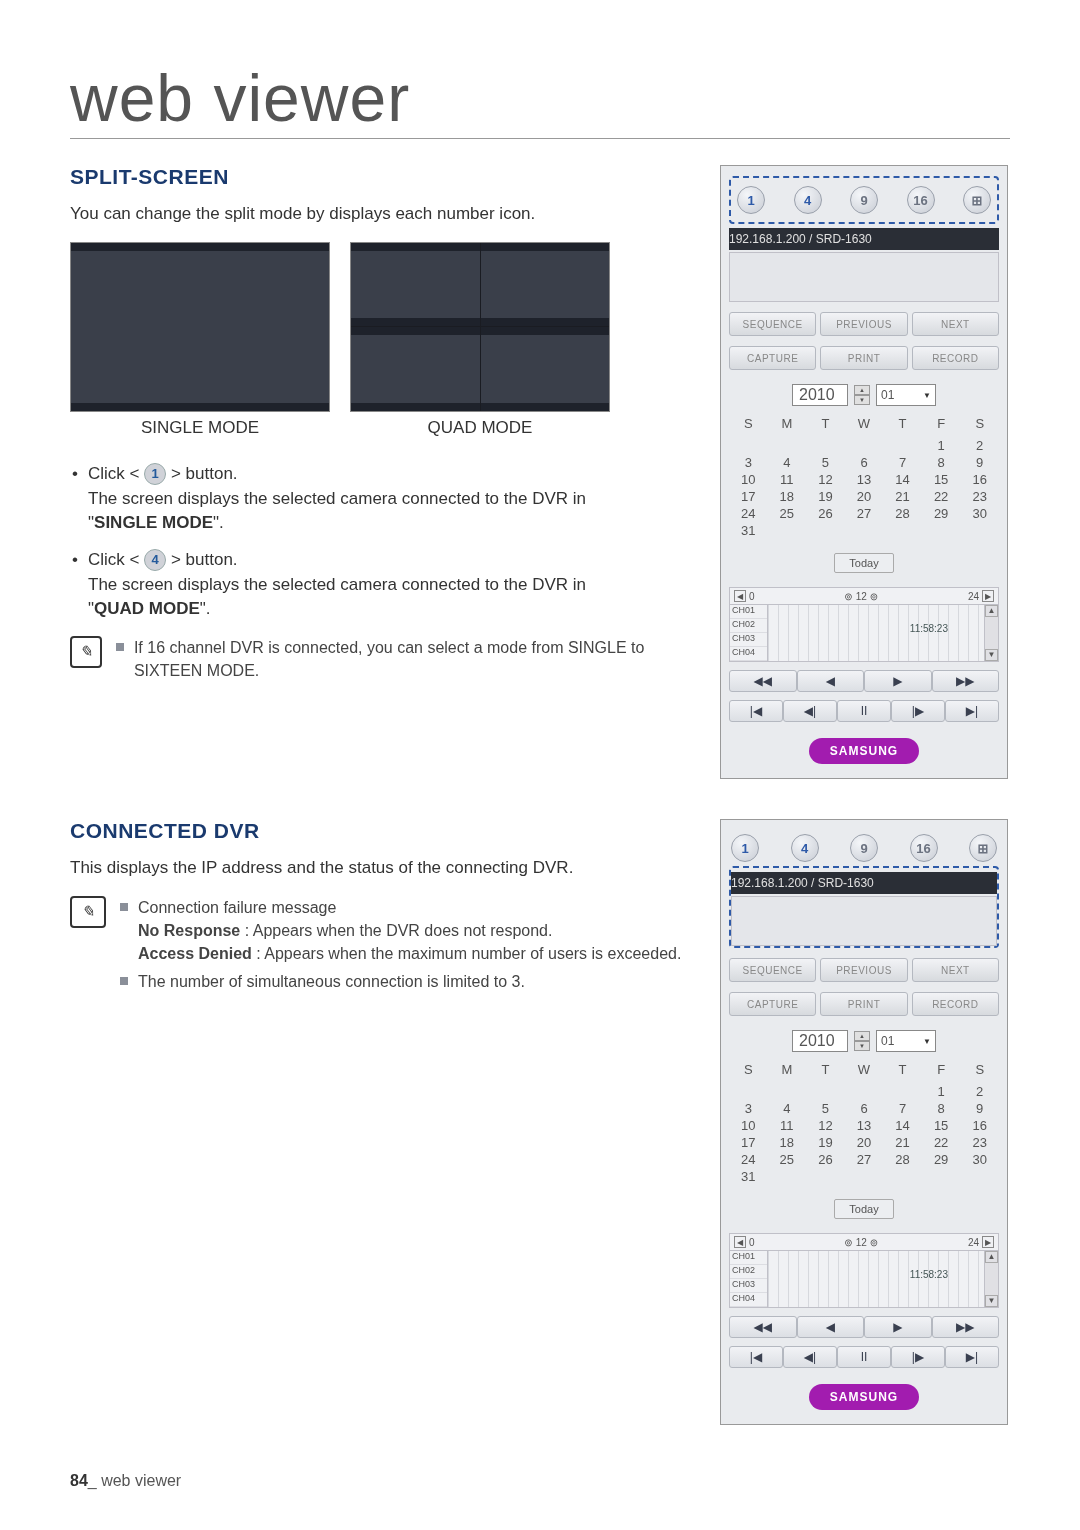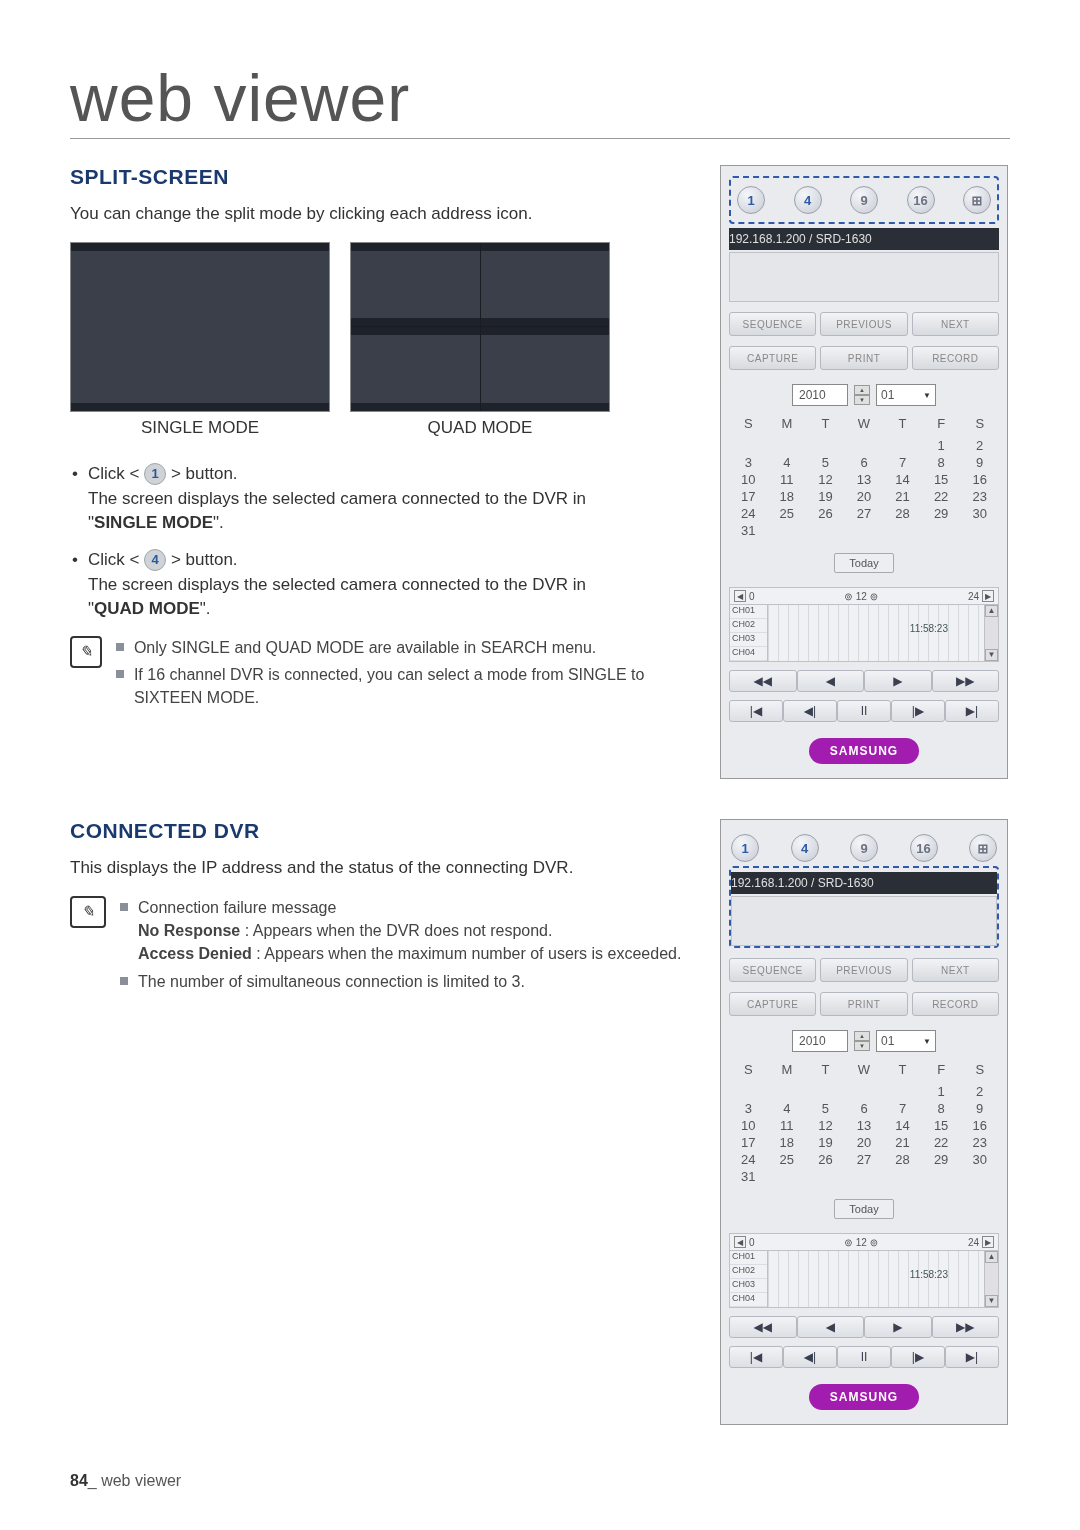--- a/index.html
+++ b/index.html
@@ -187,21 +187,21 @@
     display: flex;
     gap: 6px;
     align-items: center;
     margin: 14px 0 10px 0;
     justify-content: center;
   }
   .yminput {
     width: 56px; height: 22px;
     border: 1px solid #888;
     background: #fff;
-    font-size: 12px;
+    font-size: 16px;
     padding: 0 6px;
     display: flex; align-items: center;
   }
   .spin { width: 16px; display: flex; flex-direction: column; }
   .spin div { height: 10px; border: 1px solid #999; background:#e0e0e0; font-size:6px; text-align:center; line-height:8px;}
   .month-dd { width: 60px; height:22px; border:1px solid #888; background:#fff; display:flex; align-items:center; padding:0 4px; justify-content:space-between; font-size:12px;}
   .month-dd .chev { font-size:8px; color:#333;}
   .calendar {
     font-size: 13px;
     color: #555;
@@ -285,21 +285,21 @@
   .footer .pg { font-weight: bold; color:#333; }
 </style>
 </head>
 <body>
 
 <div class="page-title">web viewer</div>
 
 <div class="content-row">
   <div class="left-col">
     <div class="section-heading">SPLIT-SCREEN</div>
-    <div class="body-text">You can change the split mode by clicking each address icon.</div>
+    <div class="body-text">You can change the split mode by displays each number icon.</div>
 
     <div class="mode-images">
       <div class="mode-thumb">
         <div class="topbar"></div>
           <div class="botbar"></div>
       </div>
       <div class="mode-thumb quad">
         <div>
             <div class="topbar"></div>
             <div class="botbar"></div>
@@ -332,21 +332,20 @@
       <li>
         <span>Click &lt; </span><span class="inline-icon">4</span><span> &gt; button.</span><br>
         <span>The screen displays the selected camera connected to the DVR in</span><br>
         "<span class="strong">QUAD MODE</span>".
       </li>
     </ul>
 
     <div class="note-block">
       <div class="note-icon">✎</div>
       <ul class="note-list">
-        <li>Only SINGLE and QUAD MODE are available in SEARCH menu.</li>
         <li>If 16 channel DVR is connected, you can select a mode from SINGLE to SIXTEEN MODE.</li>
       </ul>
     </div>
   </div>
 
   <div class="right-col">
 
     <div class="dvr-panel">
       <div class="dashed">
         <div class="splitmode-row">

